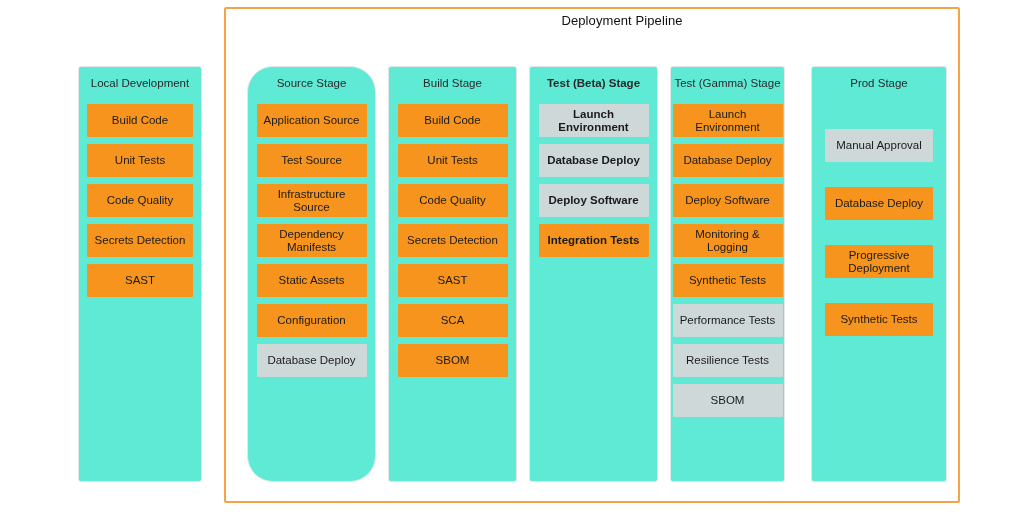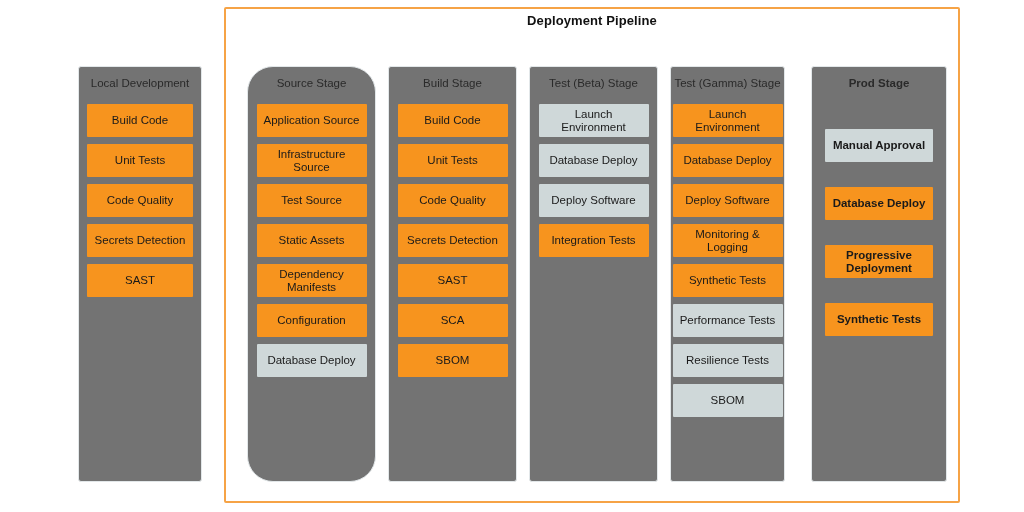--- a/index.html
+++ b/index.html
@@ -30,33 +30,34 @@
     border-radius: 2px;
     background: transparent;
   }
   #pipeline-title {
     position: absolute;
     left: 224px;
     top: 13px;
     width: 736px;
     text-align: center;
     font-size: 13px;
-    font-weight: bold;
+    font-weight: normal;
     letter-spacing: 0.1px;
     color: #111111;
     white-space: nowrap;
+    padding-left: 30px;
   }
 
   
   .stage-column {
     position: absolute;
     top: 66px;
     height: 416px;
     box-sizing: border-box;
-    background: #737373;
+    background: #5eead4;
     border: 1px solid #e2e7e9;
     border-radius: 3px;
   }
   .stage-title {
     position: absolute;
     left: 0;
     right: 0;
     top: 10px;
     text-align: center;
     font-size: 11.5px;
@@ -85,23 +86,23 @@
     border-radius: 1px;
     padding: 0 3px;
   }
   .task-orange { background: #f7941e; }
   .task-gray   { background: #cfd8d9; }
 
   
   .col-local  { left: 78px;  width: 124px; }
   .col-source { left: 247px; width: 129px; border-radius: 26px; }
   .col-build  { left: 388px; width: 129px; padding-left: 16px; }
-  .col-beta   { left: 529px; width: 129px; }
+  .col-beta   { left: 529px; width: 129px; font-weight: bold; }
   .col-gamma  { left: 670px; width: 115px; }
-  .col-prod   { left: 811px; width: 136px; font-weight: bold; }
+  .col-prod   { left: 811px; width: 136px; }
 
   .col-local  .task-box { width: 106px; }
   .col-source .task-box { width: 110px; }
   .col-build  .task-box { width: 110px; }
   .col-beta   .task-box { width: 110px; }
   .col-gamma  .task-box { width: 110px; }
   .col-prod   .task-box { width: 108px; margin-top: 25px; }
 </style>
 </head>
 <body>
@@ -118,24 +119,24 @@
       <div class="task-box task-orange">Code Quality</div>
       <div class="task-box task-orange">Secrets Detection</div>
       <div class="task-box task-orange">SAST</div>
     </div>
 </div>
 
 <div class="stage-column col-source">
   <div class="stage-title">Source Stage</div>
   <div class="stage-items">
       <div class="task-box task-orange">Application Source</div>
+      <div class="task-box task-orange">Test Source</div>
       <div class="task-box task-orange">Infrastructure Source</div>
-      <div class="task-box task-orange">Test Source</div>
+      <div class="task-box task-orange">Dependency Manifests</div>
       <div class="task-box task-orange">Static Assets</div>
-      <div class="task-box task-orange">Dependency Manifests</div>
       <div class="task-box task-orange">Configuration</div>
       <div class="task-box task-gray">Database Deploy</div>
     </div>
 </div>
 
 <div class="stage-column col-build">
   <div class="stage-title">Build Stage</div>
   <div class="stage-items">
       <div class="task-box task-orange">Build Code</div>
       <div class="task-box task-orange">Unit Tests</div>

